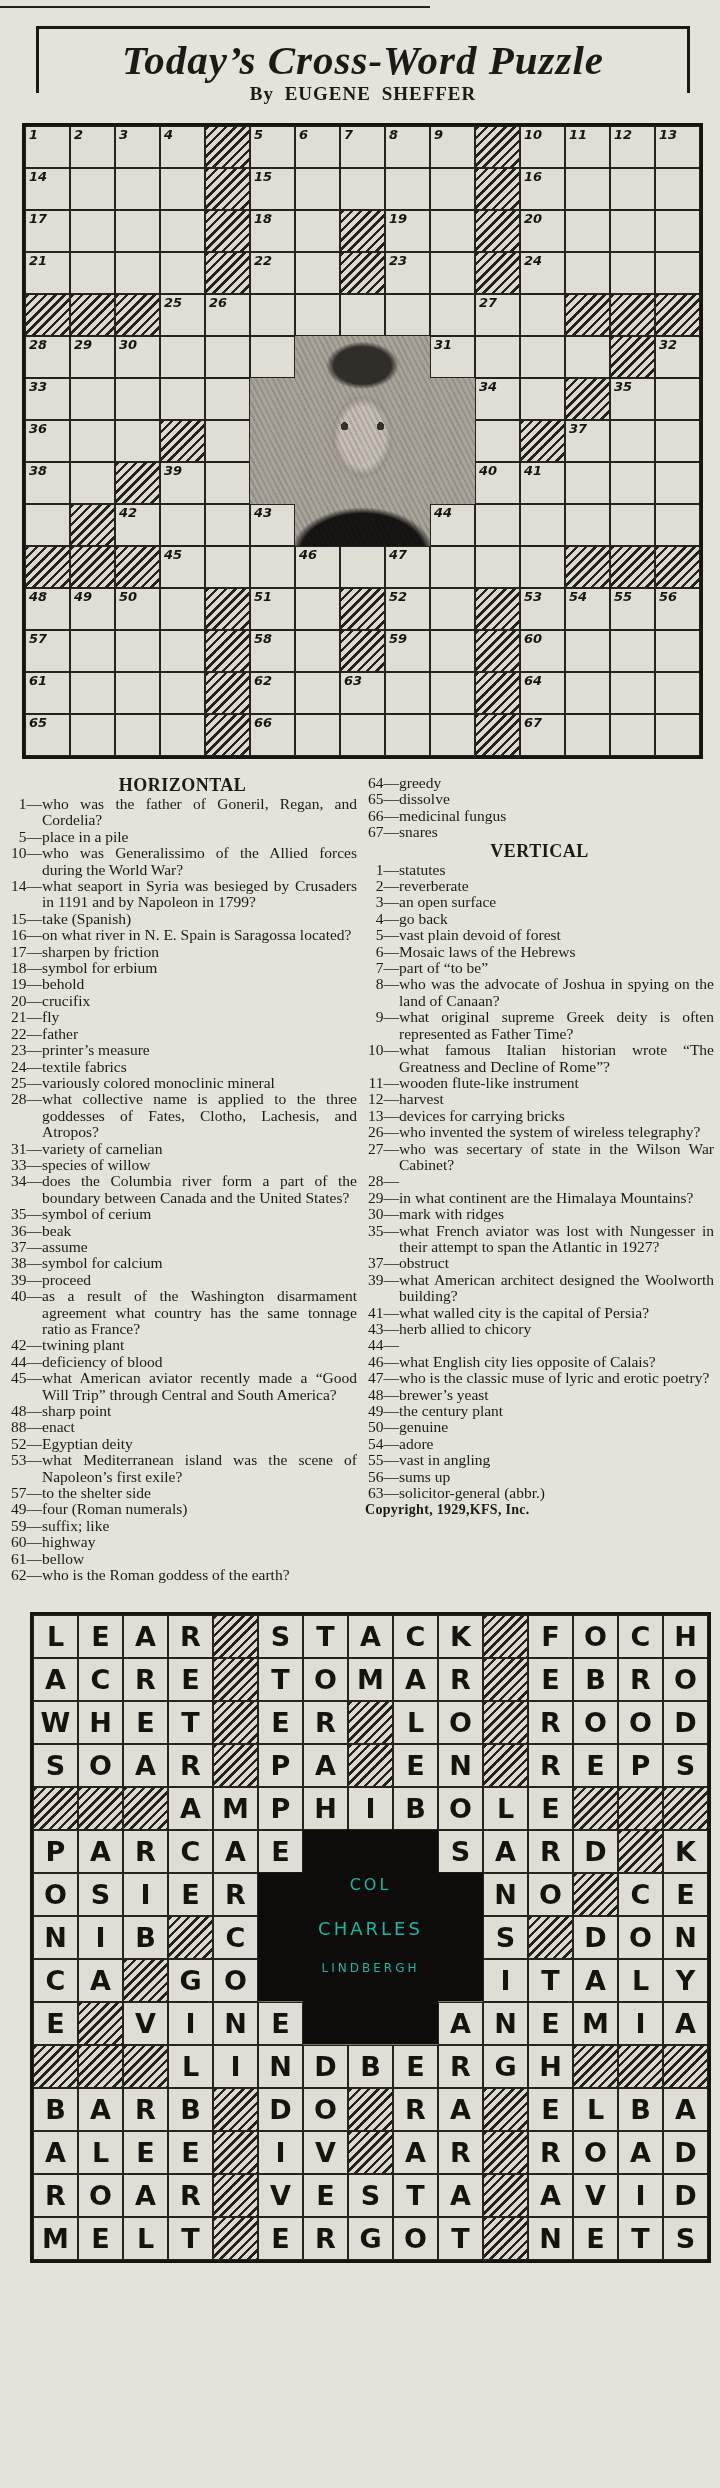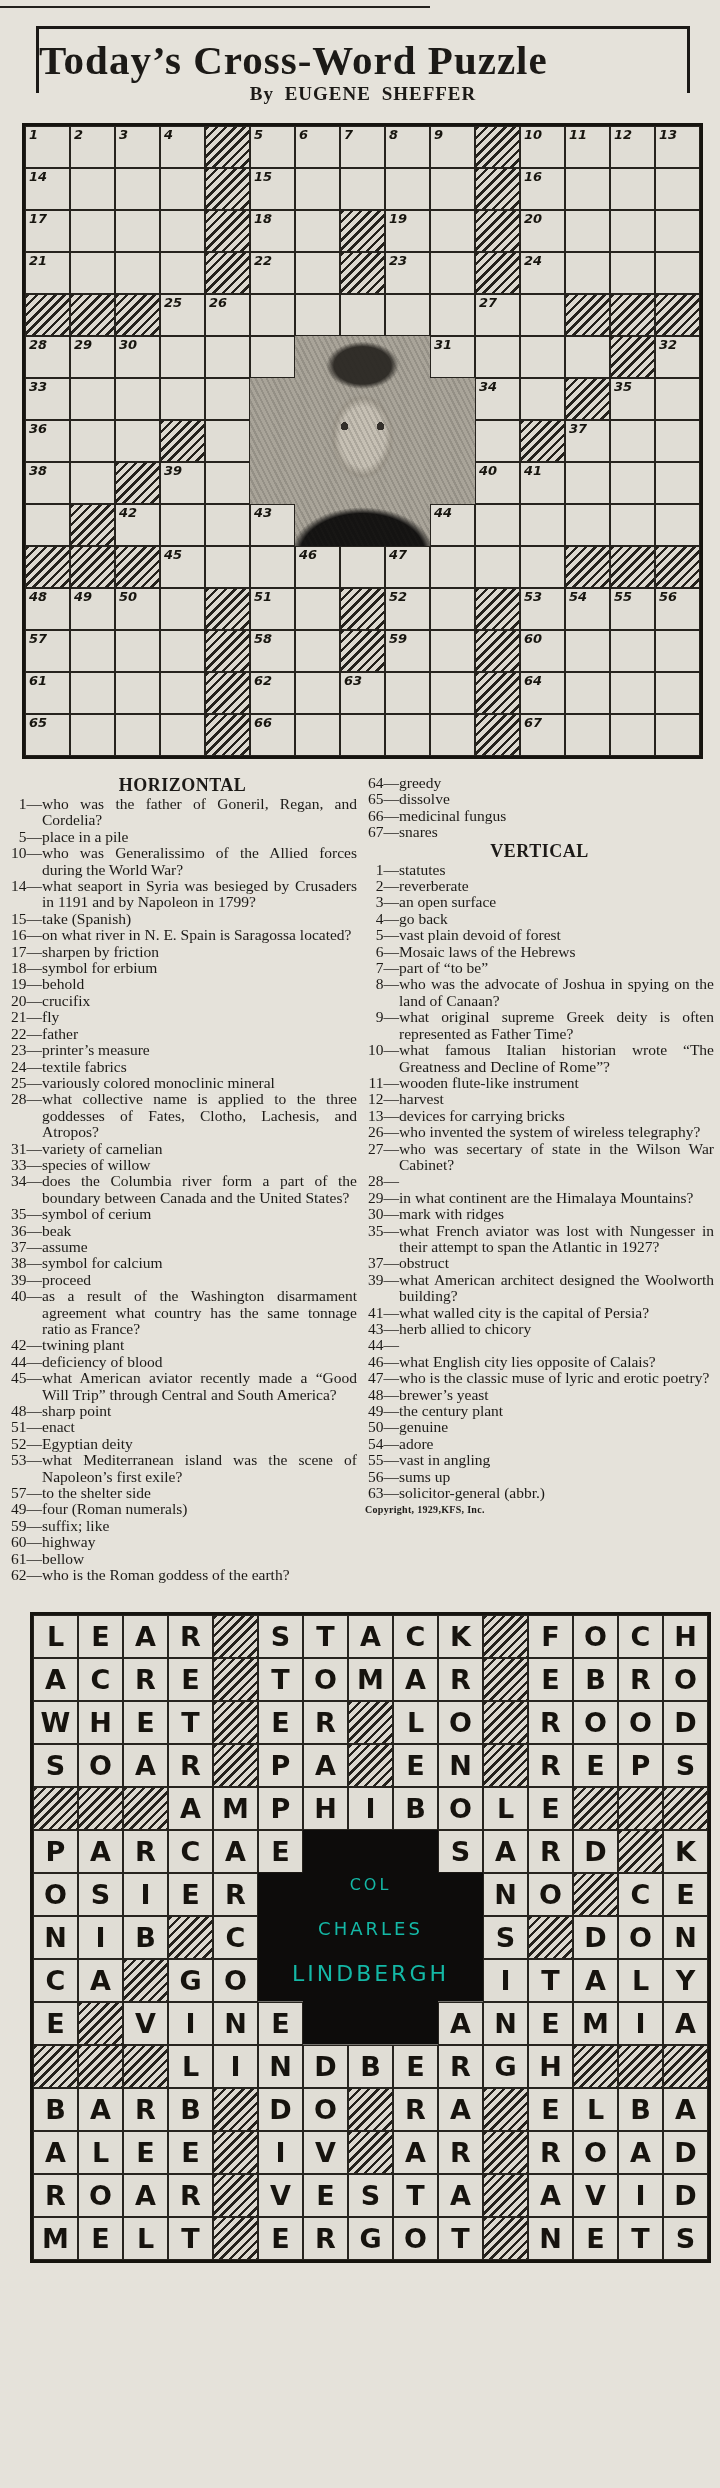--- a/index.html
+++ b/index.html
@@ -5,21 +5,21 @@
   html,body{margin:0;padding:0;}
   body{
     width:720px;height:2488px;overflow:hidden;position:relative;
     background:#e5e2da;color:#1c1a17;
     font-family:"Liberation Serif", serif;
   }
   .top-rule{position:absolute;top:6px;left:0;width:430px;height:2px;background:#23211d;}
   
   .masthead{position:relative;margin:26px 30px 0 36px;height:64px;border:3px solid #1b1916;border-bottom:none;background:transparent;}
   .masthead-title{
-    text-align:left;font-weight:bold;font-size:41px;line-height:62px;
+    text-align:center;font-style:italic;font-weight:bold;font-size:41px;line-height:62px;
     letter-spacing:1px;white-space:nowrap;
   }
   .byline{position:absolute;left:-3px;right:-3px;bottom:-12px;display:flex;align-items:center;flex-direction:column;}
   .byline .rule{flex:1;height:3px;background:#1b1916;}
   .byline .byline-text{padding:0 8px;font-weight:bold;font-size:19px;letter-spacing:1px;word-spacing:5px;white-space:nowrap;}
   
   .grid{
     position:relative;display:grid;background:#dcd9d1;
     border:3px solid #16140f;margin-left:22px;
   }
@@ -57,30 +57,30 @@
     position:absolute;left:225px;top:215px;width:225px;height:215px;z-index:3;
     clip-path:polygon(20% 0%,80% 0%,80% 20%,100% 20%,100% 80%,80% 80%,80% 100%,20% 100%,20% 80%,0% 80%,0% 20%,20% 20%);
     background:#0d0c0b;
   }
   .centre-block span{
     position:absolute;left:0;right:0;text-align:center;color:#14b8a6;
     font-family:"DejaVu Sans",sans-serif;letter-spacing:3px;
   }
   .cap1{top:21%;font-size:16px;}
   .cap2{top:41%;font-size:18px;}
-  .cap3{top:61%;font-size:22px;}
+  .cap3{top:61%;font-size:12px;}
   
   .clues{display:flex;margin:16px 4px 12px 6px;justify-content:flex-end;}
   .clue-col{width:353px;}
   .clue-col.right{margin-left:4px;}
   .clue-header{text-align:center;font-weight:bold;font-size:18px;letter-spacing:.5px;line-height:19px;margin:1px 0 1px;}
   .clue{display:flex;font-size:15.5px;line-height:16.4px;}
   .cnum{flex:none;width:36px;text-align:right;white-space:nowrap;}
   .ctext{flex:1;text-align:justify;padding-right:2px;}
-  .copyright{font-size:10px;line-height:17px;font-weight:bold;margin-left:2px;letter-spacing:.3px;}
+  .copyright{font-size:14px;line-height:17px;font-weight:bold;margin-left:2px;letter-spacing:.3px;}
 </style>
 </head>
 <body>
 
 <div class="top-rule"></div>
 
 <div class="masthead">
   <div class="masthead-title">Today’s Cross-Word Puzzle</div>
   <div class="byline">
     <span class="rule"></span>
@@ -565,21 +565,21 @@
       </div>
       <div class="clue">
         <span class="cnum">45—</span>
         <span class="ctext">what American aviator recently made a “Good Will Trip” through Central and South America?</span>
       </div>
       <div class="clue">
         <span class="cnum">48—</span>
         <span class="ctext">sharp point</span>
       </div>
       <div class="clue">
-        <span class="cnum">51—</span>
+        <span class="cnum">88—</span>
         <span class="ctext">enact</span>
       </div>
       <div class="clue">
         <span class="cnum">52—</span>
         <span class="ctext">Egyptian deity</span>
       </div>
       <div class="clue">
         <span class="cnum">53—</span>
         <span class="ctext">what Mediterranean island was the scene of Napoleon’s first exile?</span>
       </div>

